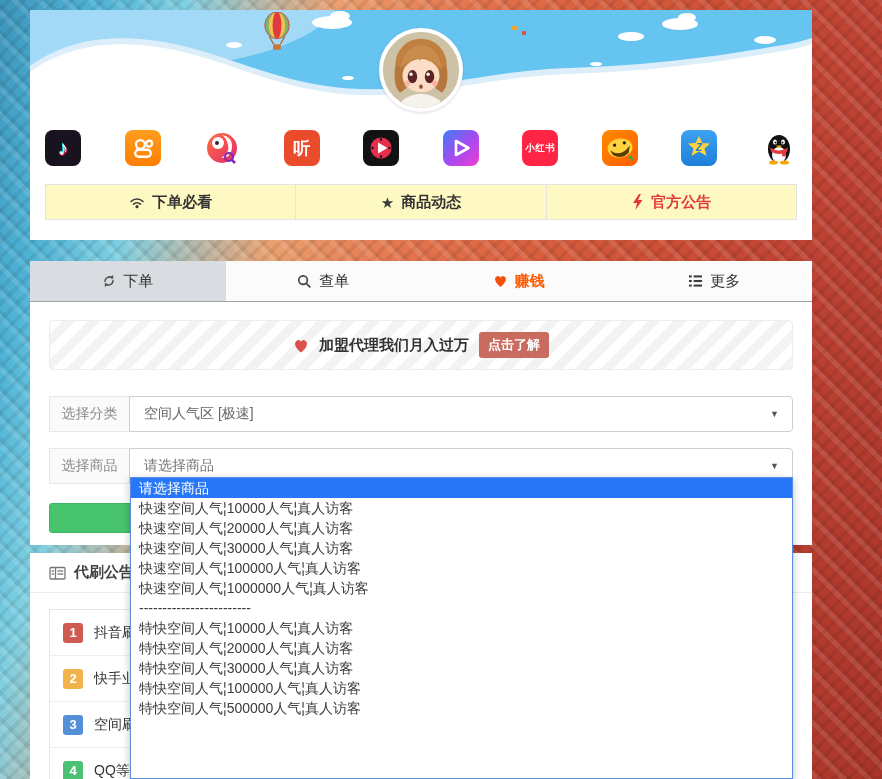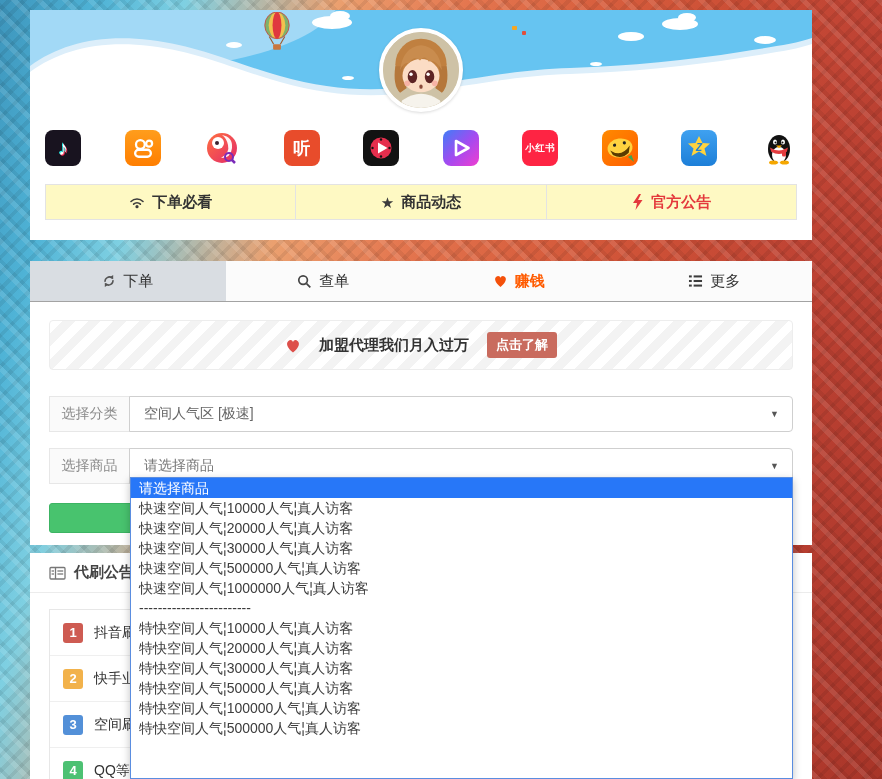--- a/index.html
+++ b/index.html
@@ -43,21 +43,21 @@
   .star-glyph{font-size:15px;line-height:1;color:#3c3c3c;}
   
   #card-main{left:30px;top:261px;width:782px;height:284px;}
   .tabs{display:flex;height:40px;background:#fbfbfb;border-bottom:1px solid #a3a3a3;}
   .tab{flex:1;display:flex;align-items:center;justify-content:center;gap:7px;
        font-size:15px;color:#333;cursor:pointer;}
   .tab.active{background:#d9dde2;}
   .tab.hot{color:#ff5b00;font-weight:bold;}
   .promo{margin:18px 19px 0 19px;height:48px;border:1px solid #ededed;border-radius:4px;
     background:repeating-linear-gradient(135deg,#ffffff 0 9px,#f3f3f3 9px 18px);
-    display:flex;align-items:center;justify-content:center;gap:18px;}
+    display:flex;align-items:center;justify-content:center;gap:10px;}
   .promo-text{font-size:15px;font-weight:bold;color:#333;}
   .promo-btn{background:#c96b5e;color:#fff;font-size:13px;font-weight:bold;
     padding:4px 9px;border-radius:3px;border:none;cursor:pointer;}
   .form-row{display:flex;margin:26px 19px 0 19px;height:36px;position:relative;}
   .form-row.second{margin-top:16px;justify-content:space-between;}
   .form-label{width:81px;background:#fafafa;border:1px solid #e7e7e7;
     display:flex;align-items:center;justify-content:center;
     font-size:14px;color:#8a8a8a;box-sizing:border-box;}
   .form-select{flex:1;margin-left:-1px;border:1px solid #cfcfcf;border-radius:0 4px 4px 0;
     background:#fff;display:flex;align-items:center;padding-left:14px;
@@ -344,22 +344,21 @@
       <span>QQ等级</span>
     </div>
   </div>
 </div>
 
 <div class="dropdown">
   <div class="opt sel">请选择商品</div>
   <div class="opt">快速空间人气¦10000人气¦真人访客</div>
   <div class="opt">快速空间人气¦20000人气¦真人访客</div>
   <div class="opt">快速空间人气¦30000人气¦真人访客</div>
-  <div class="opt">快速空间人气¦500000人气¦真人访客</div>
+  <div class="opt">快速空间人气¦100000人气¦真人访客</div>
   <div class="opt">快速空间人气¦1000000人气¦真人访客</div>
   <div class="opt">------------------------</div>
   <div class="opt">特快空间人气¦10000人气¦真人访客</div>
   <div class="opt">特快空间人气¦20000人气¦真人访客</div>
   <div class="opt">特快空间人气¦30000人气¦真人访客</div>
-  <div class="opt">特快空间人气¦50000人气¦真人访客</div>
   <div class="opt">特快空间人气¦100000人气¦真人访客</div>
   <div class="opt">特快空间人气¦500000人气¦真人访客</div>
 </div>
 
 </body></html>

